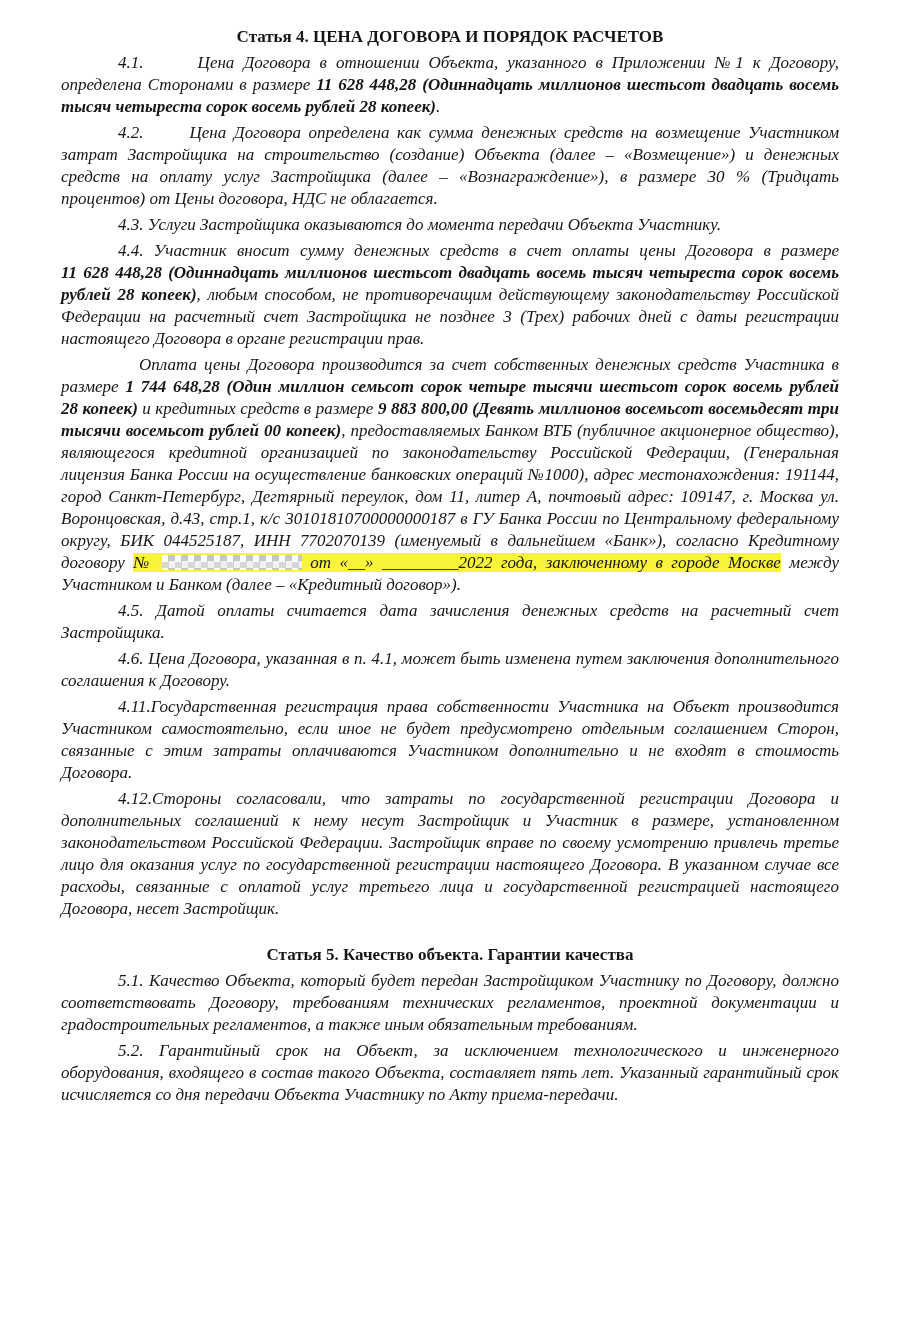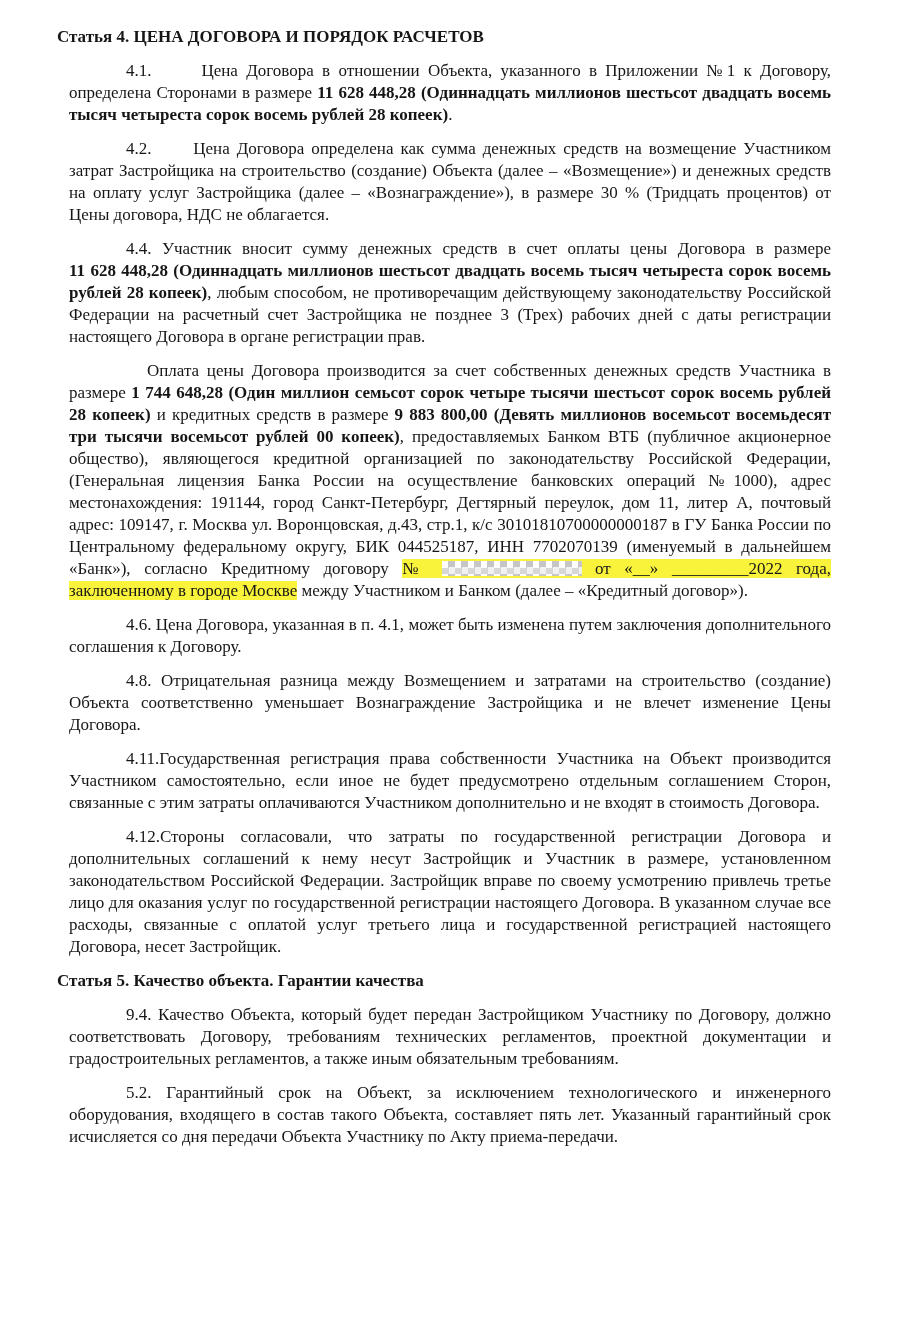--- a/index.html
+++ b/index.html
@@ -11,27 +11,27 @@
     padding: 26px 57px 0 57px;
     font-family: "Liberation Serif", "DejaVu Serif", serif;
     font-size: 17px;
     line-height: 22px;
     color: #161616;
     text-align: justify;
     background: #ffffff;
   }
   .doc-title {
     font-weight: bold;
-    text-align: left;
+    text-align: center;
     text-indent: 0;
     margin: 0;
   }
-  .para { margin: 12px; text-indent: 57px; }
+  .para { margin: 4px; text-indent: 57px; font-style: italic; }
   .para.deep { text-indent: 78px; }
-  .article5-title { margin-top: 12px; }
+  .article5-title { margin-top: 24px; }
   .b { font-weight: bold; }
   .hl { background: #f9f43b; }
   .redacted {
     display: inline-block;
     width: 140px;
     height: 15px;
     vertical-align: -2px;
     background: conic-gradient(#c6c6c6 25%, #f1f1f1 0 50%, #d7d7d7 0 75%, #fdfdfd 0);
     background-size: 13px 13px;
   }
@@ -40,37 +40,38 @@
 <body>
 
 <div class="page">
 
   <p class="doc-title">Статья 4. ЦЕНА ДОГОВОРА И ПОРЯДОК РАСЧЕТОВ</p>
 
   <p class="para"><span>4.1.&nbsp;&nbsp;&nbsp;&nbsp;&nbsp;&nbsp;Цена Договора в отношении Объекта, указанного в Приложении №1 к Договору, определена Сторонами в размере </span><span class="b">11&nbsp;628&nbsp;448,28 (Одиннадцать миллионов шестьсот двадцать восемь тысяч четыреста сорок восемь рублей 28 копеек)</span><span>.</span></p>
 
   <p class="para"><span>4.2.&nbsp;&nbsp;&nbsp;&nbsp;&nbsp;&nbsp;Цена Договора определена как сумма денежных средств на возмещение Участником затрат Застройщика на строительство (создание) Объекта (далее – «Возмещение») и денежных средств на оплату услуг Застройщика (далее – «Вознаграждение»), в размере 30&nbsp;% (Тридцать процентов) от Цены договора, НДС не облагается.</span></p>
 
+  <p class="para"><span>4.3. Услуги Застройщика оказываются до момента передачи Объекта Участнику.</span></p>
 
   <p class="para"><span>4.4. Участник вносит сумму денежных средств в счет оплаты цены Договора в размере </span><span class="b">11&nbsp;628&nbsp;448,28 (Одиннадцать миллионов шестьсот двадцать восемь тысяч четыреста сорок восемь рублей 28 копеек)</span><span>, любым способом, не противоречащим действующему законодательству Российской Федерации на расчетный счет Застройщика не позднее 3 (Трех) рабочих дней с даты регистрации настоящего Договора в органе регистрации прав.</span></p>
 
   <p class="para deep"><span>Оплата цены Договора производится за счет собственных денежных средств Участника в размере </span><span class="b">1&nbsp;744&nbsp;648,28 (Один миллион семьсот сорок четыре тысячи шестьсот сорок восемь рублей 28&nbsp;копеек)</span><span> и кредитных средств в размере </span><span class="b">9&nbsp;883&nbsp;800,00 (Девять миллионов восемьсот восемьдесят три тысячи восемьсот рублей 00 копеек)</span><span>, предоставляемых Банком ВТБ (публичное акционерное общество), являющегося кредитной организацией по законодательству Российской Федерации, (Генеральная лицензия Банка России на осуществление банковских операций №1000), адрес местонахождения: 191144, город Санкт-Петербург, Дегтярный переулок, дом 11, литер А, почтовый адрес: 109147, г. Москва ул. Воронцовская, д.43, стр.1, к/с 30101810700000000187 в ГУ Банка России по Центральному федеральному округу, БИК 044525187, ИНН 7702070139 (именуемый в дальнейшем «Банк»), согласно Кредитному договору </span><span class="hl">№&nbsp;</span><span class="hl"><span class="redacted"></span></span><span class="hl"> от «__» _________2022 года, заключенному в городе Москве</span><span> между Участником и Банком (далее – «Кредитный договор»).</span></p>
 
+  <p class="para"><span>4.5. Датой оплаты считается дата зачисления денежных средств на расчетный счет Застройщика.</span></p>
 
   <p class="para"><span>4.6. Цена Договора, указанная в п. 4.1, может быть изменена путем заключения дополнительного соглашения к Договору.</span></p>
 
 
-  <p class="para"><span>4.8. Отрицательная разница между Возмещением и затратами на строительство (создание) Объекта соответственно уменьшает Вознаграждение Застройщика и не влечет изменение Цены Договора.</span></p>
 
 
 
 
   <p class="para"><span>4.11.Государственная регистрация права собственности Участника на Объект производится Участником самостоятельно, если иное не будет предусмотрено отдельным соглашением Сторон, связанные с этим затраты оплачиваются Участником дополнительно и не входят в стоимость Договора.</span></p>
 
   <p class="para"><span>4.12.Стороны согласовали, что затраты по государственной регистрации Договора и дополнительных соглашений к нему несут Застройщик и Участник в размере, установленном законодательством Российской Федерации. Застройщик вправе по своему усмотрению привлечь третье лицо для оказания услуг по государственной регистрации настоящего Договора. В указанном случае все расходы, связанные с оплатой услуг третьего лица и государственной регистрацией настоящего Договора, несет Застройщик.</span></p>
 
   <p class="doc-title article5-title">Статья 5. Качество объекта. Гарантии качества</p>
 
-  <p class="para"><span>9.4. Качество Объекта, который будет передан Застройщиком Участнику по Договору, должно соответствовать Договору, требованиям технических регламентов, проектной документации и градостроительных регламентов, а также иным обязательным требованиям.</span></p>
+  <p class="para"><span>5.1. Качество Объекта, который будет передан Застройщиком Участнику по Договору, должно соответствовать Договору, требованиям технических регламентов, проектной документации и градостроительных регламентов, а также иным обязательным требованиям.</span></p>
 
   <p class="para"><span>5.2. Гарантийный срок на Объект, за исключением технологического и инженерного оборудования, входящего в состав такого Объекта, составляет пять лет. Указанный гарантийный срок исчисляется со дня передачи Объекта Участнику по Акту приема-передачи.</span></p>
 
 </div>
 
 </body></html>

